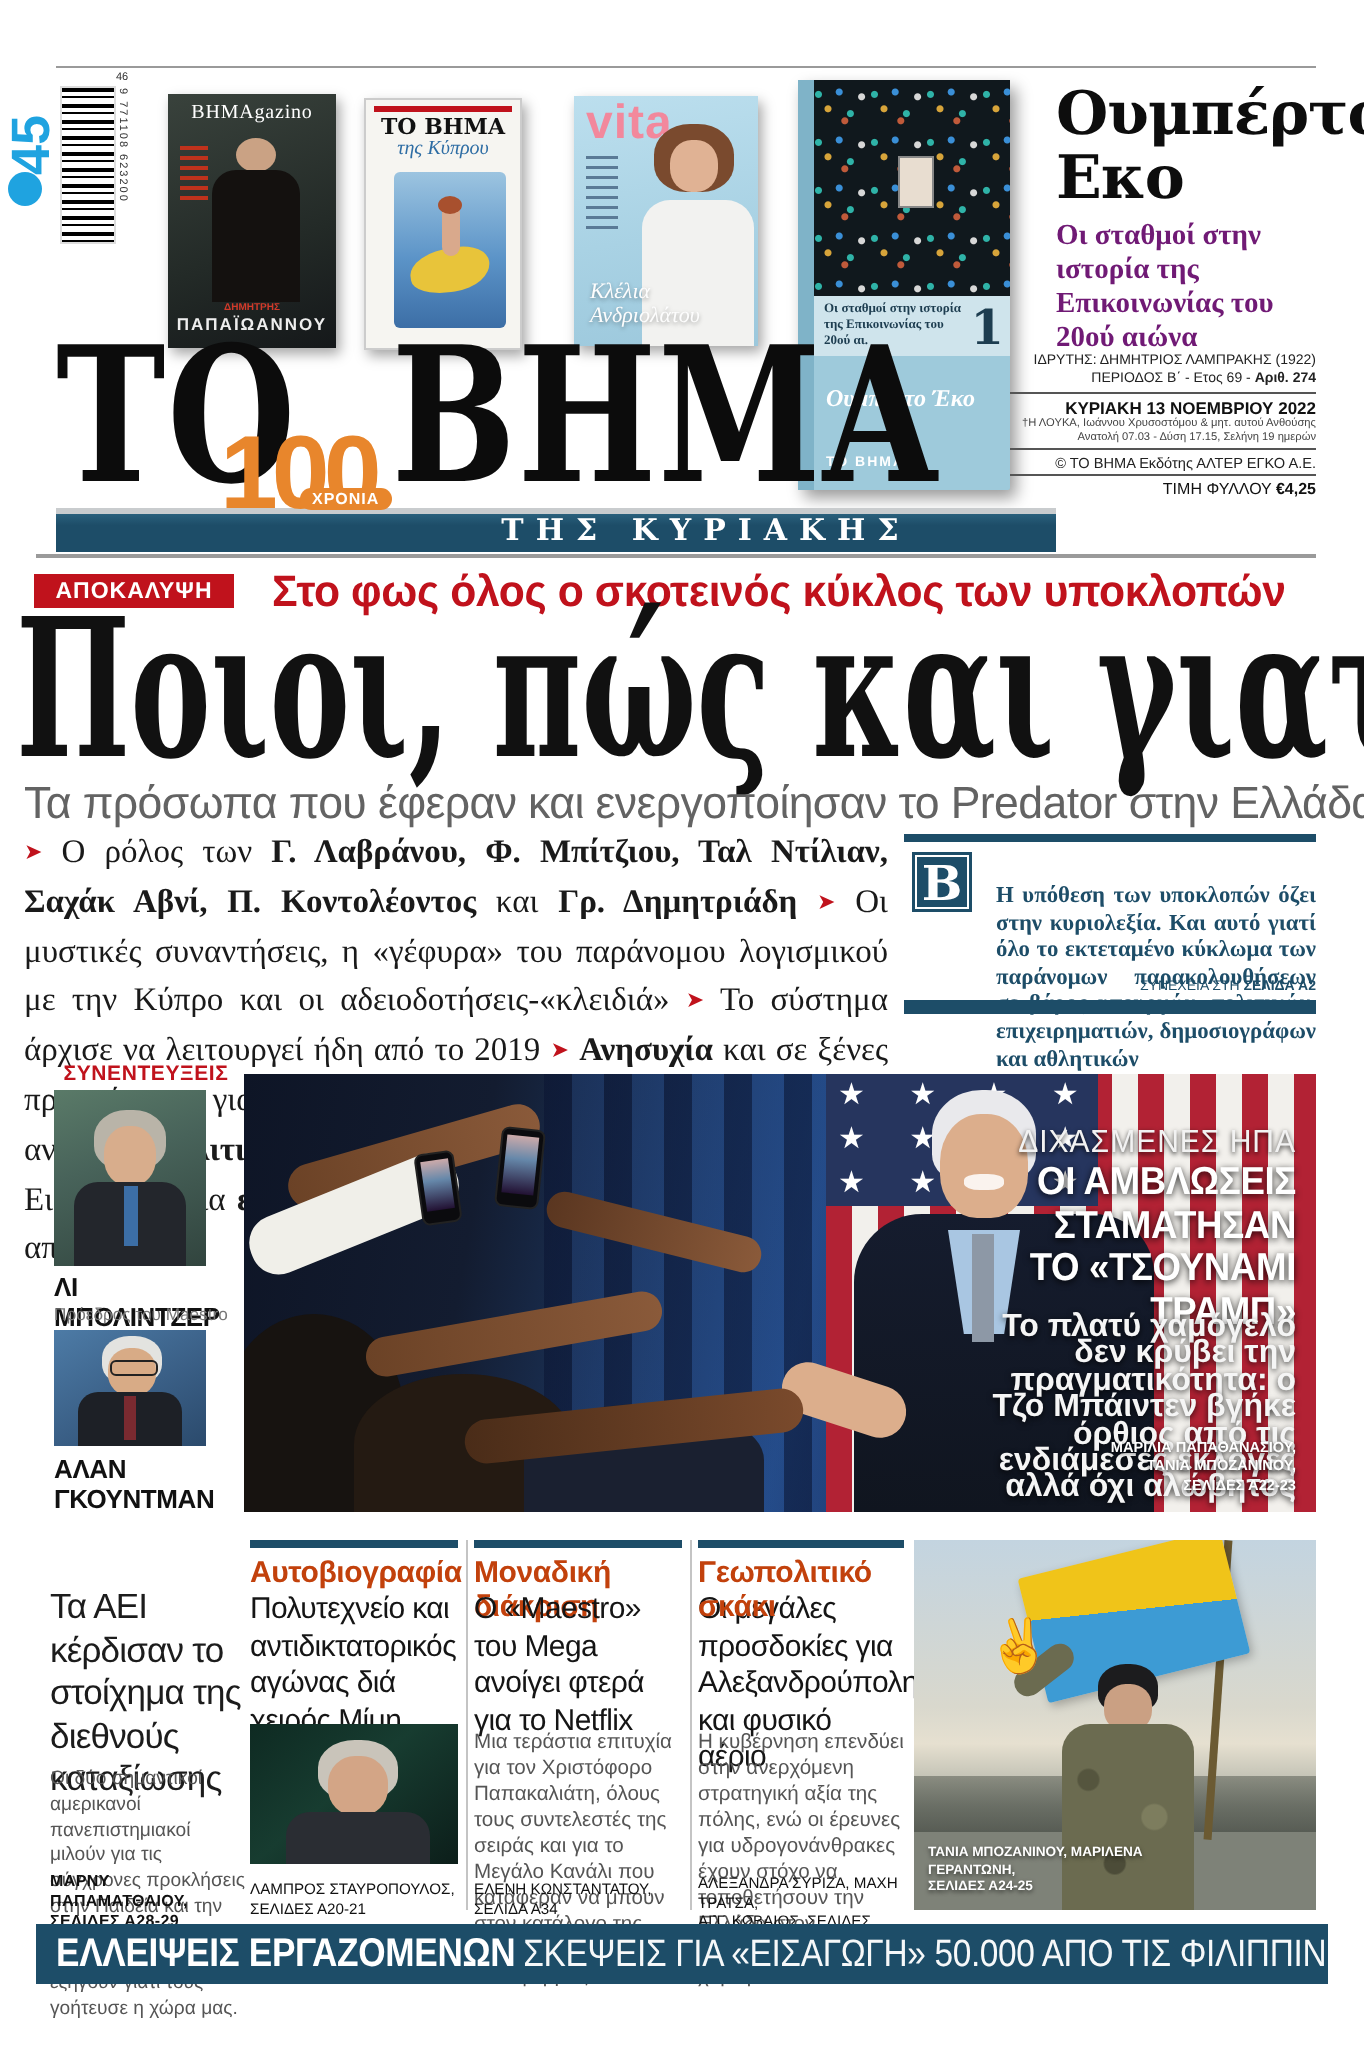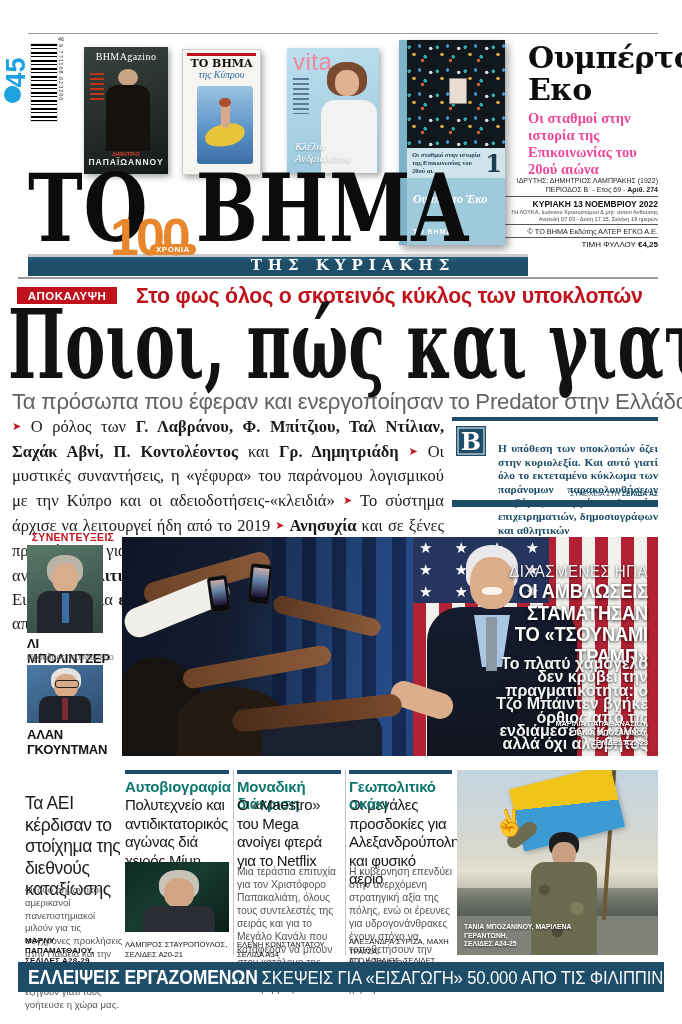--- a/index.html
+++ b/index.html
@@ -20,21 +20,21 @@
   .barcode{background:repeating-linear-gradient(180deg,#000 0 2px,#fff 2px 4px,#000 4px 5px,#fff 5px 8px);border:1px solid #ddd;}
   .barcode-digits{font-size:5.5px;color:#333;writing-mode:vertical-rl;letter-spacing:1px;}
 
   
   .cover{box-shadow:2px 3px 6px rgba(0,0,0,.35);overflow:hidden;}
   .mag1{background:linear-gradient(160deg,#39423c 0%,#232a27 60%,#15181a 100%);}
   .mag1 .t{color:#fff;font-size:10px;letter-spacing:.4px;}
   .mag1 .nm{color:#eee;font-size:8.5px;letter-spacing:1px;}
   .mag2{background:#f6f5f1;border:1px solid #ccc;}
   .mag3{background:linear-gradient(170deg,#bcdfee 0%,#a9d2e4 55%,#9cc8dc 100%);}
-  .vita-logo{color:#f2889c;font-size:24px;font-weight:normal;letter-spacing:.5px;}
+  .vita-logo{color:#f2889c;font-size:24px;font-weight:bold;letter-spacing:.5px;}
   .script{font-style:italic;color:#fdfdfd;}
 
   .bookcover{background:#9ecadb;box-shadow:3px 4px 8px rgba(0,0,0,.4);border-radius:1px;}
   .book-dark{background:#10181d;background-image:
      radial-gradient(circle at 8% 30%,#2fb3a8 0 1.5px,transparent 2px),
      radial-gradient(circle at 25% 60%,#d7a43a 0 1.5px,transparent 2px),
      radial-gradient(circle at 45% 25%,#3a8fd7 0 1.5px,transparent 2px),
      radial-gradient(circle at 65% 70%,#2fb3a8 0 1.5px,transparent 2px),
      radial-gradient(circle at 85% 35%,#d7d7d7 0 1.5px,transparent 2px),
      radial-gradient(circle at 55% 85%,#c05a3a 0 1.5px,transparent 2px);
@@ -89,21 +89,21 @@
   .sil{border-radius:50% 50% 0 0;}
   .phone{background:#0b0b0e;border-radius:3px;box-shadow:0 0 0 1px #222;}
   .phone .scr{position:absolute;left:2px;top:3px;right:2px;bottom:6px;background:linear-gradient(180deg,#caa,#68a 40%,#213);}
   .ovl-kicker{color:#f2f2f2;font-size:16px;letter-spacing:.5px;text-shadow:0 1px 3px rgba(0,0,0,.8);transform:scaleX(.94);transform-origin:100% 0;}
   .ovl-hl{color:#fff;font-weight:bold;font-size:19.5px;line-height:21.5px;text-shadow:0 1px 4px rgba(0,0,0,.85);transform:scaleX(.94);transform-origin:100% 0;letter-spacing:-.2px;}
   .ovl-body{color:#f5f5f5;font-weight:bold;font-size:16px;line-height:13.4px;text-shadow:0 1px 3px rgba(0,0,0,.8);}
   .ovl-byline{color:#fff;font-weight:bold;font-size:7.3px;line-height:9.3px;text-shadow:0 1px 2px rgba(0,0,0,.8);}
 
   
   .col-bar{height:4px;background:#1d4d68;}
-  .col-kicker{color:#0f766e;font-weight:bold;font-size:15px;letter-spacing:-.2px;}
+  .col-kicker{color:#c2410c;font-weight:bold;font-size:15px;letter-spacing:-.2px;}
   .col-hl{color:#151515;font-size:15px;line-height:18.6px;letter-spacing:-.3px;}
   .col-body{color:#555;font-size:10.3px;line-height:13px;}
   .col-byline{color:#111;font-weight:normal;font-size:7.6px;line-height:9.6px;}
   .vrule{width:1px;background:#c4c4c4;}
 
   
   .kherson{background:linear-gradient(180deg,#c3d4e0 0%,#d9d8cd 45%,#e6e0d0 55%,#a7aba0 72%,#8e9288 100%);overflow:hidden;}
   .kh-hl{color:#d6251d;font-weight:bold;font-size:13.5px;line-height:15.8px;letter-spacing:-.2px;
          text-shadow:0.5px 0.5px 0 rgba(255,255,255,.55);}
   .kh-byline{color:#fff;font-weight:bold;font-size:6.8px;line-height:8.6px;text-shadow:0 1px 2px rgba(0,0,0,.6);}
@@ -165,21 +165,21 @@
     </div>
     <div class="abs" style="left:8px;top:108px;width:98px;height:30px;background:#cfe4ec;">
       <div class="abs serif" style="left:5px;top:3px;width:70px;font-size:6.5px;line-height:8px;color:#1d3d50;font-weight:bold;">Οι σταθμοί στην ιστορία της Επικοινωνίας του 20ού αι.</div>
       <div class="abs dserif b" style="right:3px;top:1px;font-size:24px;color:#1d3d50;">1</div>
     </div>
     <div class="abs serif" style="left:14px;top:152px;font-size:12px;font-style:italic;font-weight:bold;color:#fff;">Ουμπέρτο Έκο</div>
     <div class="abs" style="left:14px;top:188px;font-size:7px;font-weight:bold;color:#fff;letter-spacing:1px;">ΤΟ ΒΗΜΑ</div>
   </div>
 
   <div class="abs dserif b" style="left:528px;top:42px;width:150px;font-size:30px;line-height:32px;color:#0d0d0d;letter-spacing:-.5px;">Ουμπέρτο Εκο</div>
-  <div class="abs serif b" style="left:528px;top:110px;width:132px;font-size:14.5px;line-height:17px;color:#ec4899;">Οι σταθμοί στην ιστορία της Επικοινωνίας του 20ού αιώνα</div>
+  <div class="abs serif b" style="left:528px;top:110px;width:132px;font-size:14.5px;line-height:17px;color:#701a75;">Οι σταθμοί στην ιστορία της Επικοινωνίας του 20ού αιώνα</div>
 
   <div class="abs info right" style="left:505px;top:176px;width:153px;">ΙΔΡΥΤΗΣ: ΔΗΜΗΤΡΙΟΣ ΛΑΜΠΡΑΚΗΣ (1922)</div>
   <div class="abs info right" style="left:505px;top:185px;width:153px;"><span>ΠΕΡΙΟΔΟΣ Β΄ - Ετος 69 - </span><span class="b">Αριθ. 274</span></div>
   <div class="abs info-rule" style="left:505px;top:196px;width:153px;"></div>
   <div class="abs right b" style="left:505px;top:199px;width:153px;font-size:8.5px;color:#111;">ΚΥΡΙΑΚΗ 13 ΝΟΕΜΒΡΙΟΥ 2022</div>
   <div class="abs right" style="left:505px;top:209px;width:153px;font-size:5.6px;color:#444;line-height:6.8px;"><span>†Η ΛΟΥΚΑ, Ιωάννου Χρυσοστόμου &amp; μητ. αυτού Ανθούσης</span><br><span>Ανατολή 07.03 - Δύση 17.15, Σελήνη 19 ημερών</span></div>
   <div class="abs info-rule" style="left:505px;top:224px;width:153px;"></div>
   <div class="abs right" style="left:505px;top:227px;width:153px;font-size:7.3px;color:#222;">© ΤΟ ΒΗΜΑ   Εκδότης ΑΛΤΕΡ ΕΓΚΟ Α.Ε.</div>
   <div class="abs info-rule" style="left:505px;top:237px;width:153px;"></div>
   <div class="abs right" style="left:505px;top:240px;width:153px;font-size:8px;color:#111;"><span>ΤΙΜΗ ΦΥΛΛΟΥ </span><span class="b">€4,25</span></div>

